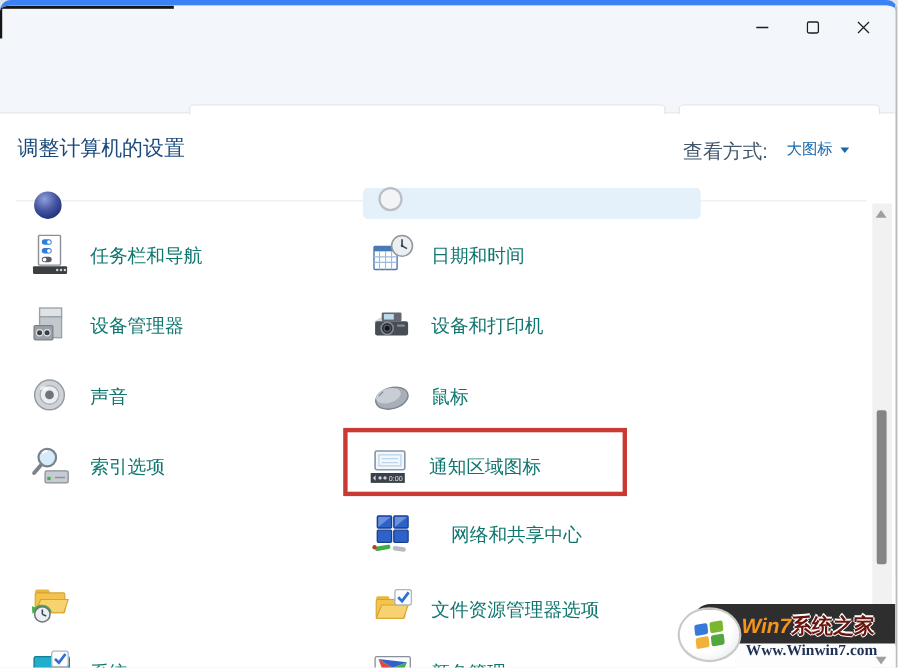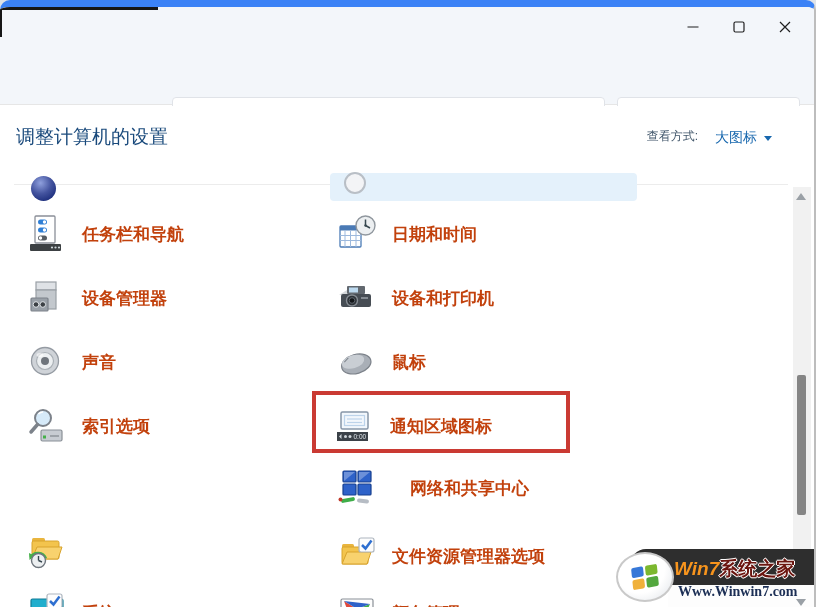--- a/index.html
+++ b/index.html
@@ -1,20 +1,20 @@
 <!DOCTYPE html>
 <html><head>
 <meta charset="utf-8">
 <style>
   html,body{margin:0;padding:0;background:#dfe3e8;}
   *{box-sizing:border-box;}
   #win{
     position:relative;width:816px;height:607px;overflow:hidden;
     background:#fff;font-family:"Liberation Sans","DejaVu Sans",sans-serif;
-    border-radius:10px 10px 0 0;border-top:7px solid #3b82f6;border-right:2px solid #bdbdbd;
+    border-radius:10px 10px 0 0;border-top:5px solid #3b82f6;border-right:2px solid #bdbdbd;
   }
   
   .edge-top{position:absolute;left:0;top:0;width:158px;height:3px;background:#161616;z-index:30;}
   .edge-left{position:absolute;left:0;top:0;width:2px;height:30px;background:#161616;z-index:30;}
   
   .titlebar{position:absolute;left:0;top:0;width:100%;height:40px;background:#f3f6fa;}
   .win-controls{position:absolute;right:6px;top:0;height:40px;display:flex;}
   .wbtn{width:46px;height:40px;display:flex;align-items:center;justify-content:center;background:transparent;border:0;}
   
   .navbar{position:absolute;left:0;top:40px;width:100%;height:58px;background:#f3f6fa;border-bottom:1px solid #e6e6e6;}
@@ -22,34 +22,34 @@
   .addressbar{position:absolute;left:172px;top:50px;width:433px;height:40px;background:#fff;border:1px solid #e0e3e8;border-radius:4px;display:flex;align-items:center;padding:0 8px;}
   .crumb{font-size:14px;color:#2b2b2b;padding:0 4px;white-space:nowrap;}
   .crumb-sep{font-size:15px;color:#5a6069;padding:0 6px;line-height:1;}
   .addr-right{margin-left:auto;display:flex;align-items:center;gap:18px;padding-right:6px;}
   .searchbox{position:absolute;left:617px;top:50px;width:183px;height:40px;background:#fff;border:1px solid #e0e3e8;border-radius:4px;display:flex;align-items:center;padding:0 10px;}
   .searchbox input{border:0;outline:0;flex:1;font-size:14px;color:#333;font-family:inherit;background:transparent;min-width:0;}
   .searchbox input::placeholder{color:#767676;opacity:1;}
   
   .pagehead{position:absolute;left:0;top:99px;width:100%;height:63px;background:#fff;}
   .page-title{position:absolute;left:16px;top:18px;font-size:19px;color:#1a4a7c;}
-  .viewby{position:absolute;right:116px;top:22px;font-size:12px;color:#42576b;text-align:right;}
+  .viewby{position:absolute;right:116px;top:22px;font-size:18px;color:#42576b;text-align:right;}
   .viewmode{position:absolute;right:36px;top:22px;font-size:14px;color:#1767ae;display:flex;align-items:center;gap:7px;background:transparent;border:0;font-family:inherit;}
   .tri-down{width:0;height:0;border-left:4.5px solid transparent;border-right:4.5px solid transparent;border-top:5.5px solid #1767ae;}
   
   .content{position:absolute;left:0;top:162px;width:100%;height:445px;background:#fff;overflow:hidden;}
   .content-rule{position:absolute;left:14px;top:15px;width:774px;height:1px;background:#ececec;}
   .partial-row{position:absolute;left:0;top:1px;width:798px;height:31px;overflow:hidden;}
   .p-sphere{position:absolute;left:31px;top:6px;width:25px;height:25px;border-radius:50%;
     background:radial-gradient(circle at 38% 28%,#8fa0dd 0%,#44549f 45%,#1e2f7d 80%);}
   .p-hl{position:absolute;left:330px;top:3px;width:307px;height:28px;background:#e4f1fb;border-radius:4px;}
   .p-ring{position:absolute;left:344px;top:2px;width:22px;height:22px;border-radius:50%;border:2px solid #b9bfc6;background:#f3f4f6;}
   .item{position:absolute;display:flex;align-items:center;gap:14px;height:42px;}
   .item .ic{width:42px;height:42px;flex:0 0 42px;}
-  .item .lbl{font-size:17px;color:#c2410c;white-space:nowrap;font-weight:bold;}
+  .item .lbl{font-size:17px;color:#0f766e;white-space:nowrap;}
   .red-box{position:absolute;left:312px;top:222px;width:258px;height:62px;border:4px solid #ca3a33;z-index:5;background:transparent;}
   
   .sb-track{position:absolute;left:793px;top:180px;width:18px;height:427px;background:#f1f1f1;z-index:2;}
   .sb-thumb{position:absolute;left:797px;top:368px;width:9px;height:140px;background:#858585;border-radius:2px;z-index:3;}
   .sb-up{position:absolute;left:796px;top:186px;width:0;height:0;border-left:5.5px solid transparent;border-right:5.5px solid transparent;border-bottom:7px solid #9aa0a6;z-index:3;}
   .sb-down{position:absolute;left:796px;top:592px;width:0;height:0;border-left:5.5px solid transparent;border-right:5.5px solid transparent;border-top:7px solid #9aa0a6;z-index:12;}
   
   .wm{position:absolute;right:0;bottom:0;width:198px;height:58px;z-index:10;}
   .wm-dark{position:absolute;left:14px;top:0;right:0;height:38px;background:#2e2e2e;border-radius:16px 0 0 0;}
   .wm-white{position:absolute;left:52px;right:0;bottom:0;height:22px;background:#fdfdfd;}

